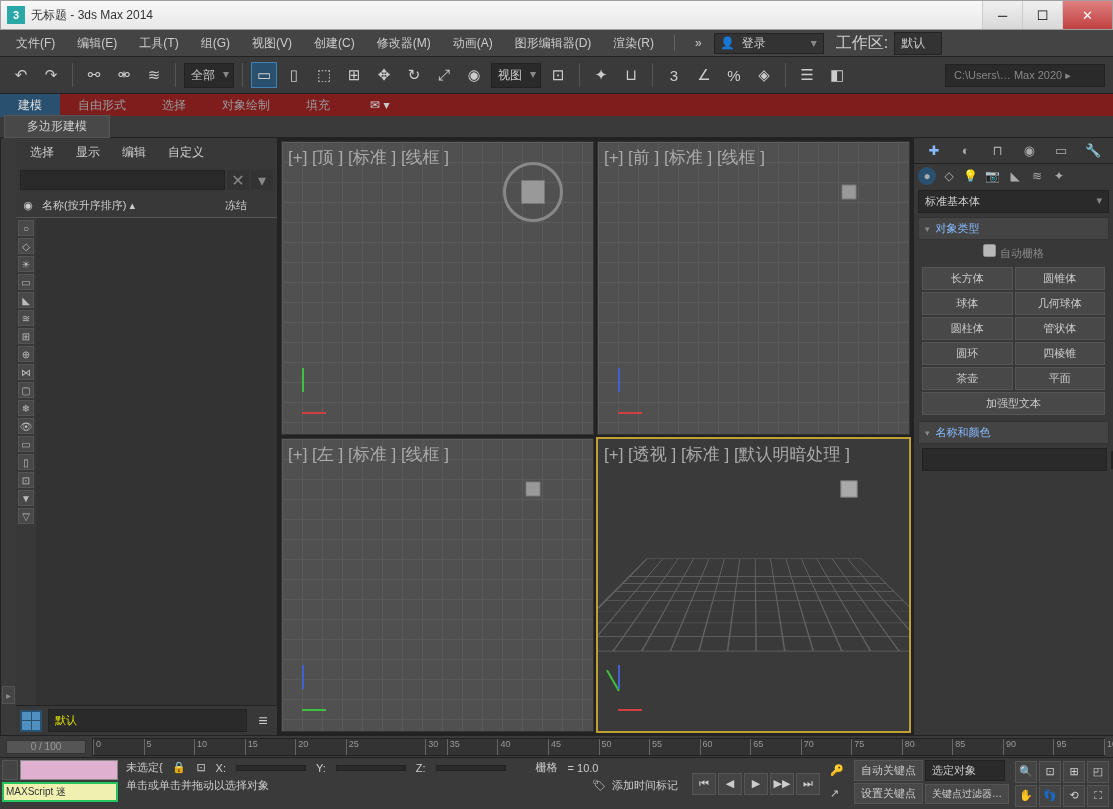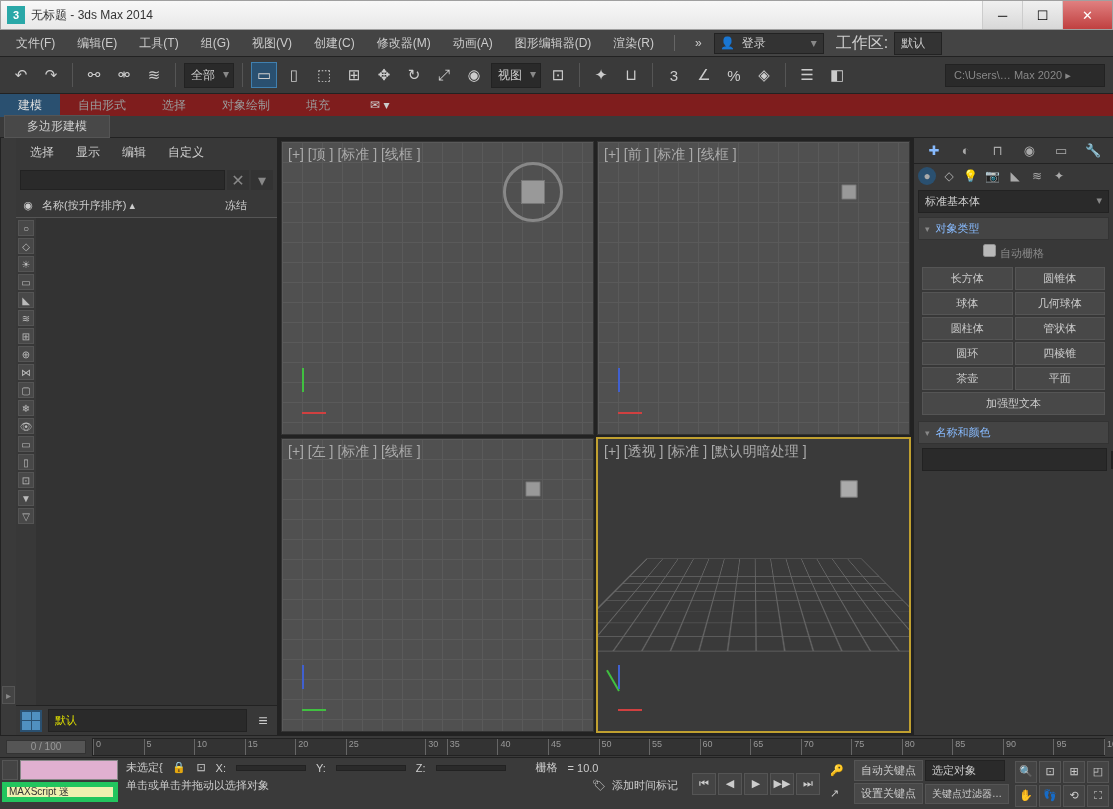--- a/index.html
+++ b/index.html
@@ -65,21 +65,21 @@
 .lp-bottom .defcombo{flex:1;background:#2a2a2a;border:1px solid #222;color:#dd0;font-size:11px;padding:3px 6px;}
 .lp-bottom .layersic{width:20px;color:#ccc;display:flex;align-items:center;justify-content:center;}
 .sidebar-strip{width:16px;background:#3a3a3a;border-left:1px solid #222;display:flex;flex-direction:column;justify-content:flex-end;padding-bottom:30px;}
 .sidebar-strip .arrowbtn{height:18px;background:#444;border:1px solid #555;color:#888;font-size:10px;display:flex;align-items:center;justify-content:center;margin:1px;}
 
 
 .viewports{flex:1;display:grid;grid-template-columns:1fr 1fr;grid-template-rows:1fr 1fr;gap:3px;background:#222;padding:3px;}
 .vport{background:#505050;position:relative;border:1px solid #333;overflow:hidden;}
 .vport.active{border:1px solid #c0a030;outline:1px solid #c0a030;}
 .vport.dark{background:#3a3a3a;}
-.vlabel{position:absolute;top:4px;left:6px;font-size:14px;color:#aaa;}
+.vlabel{position:absolute;top:4px;left:6px;font-size:17px;color:#aaa;}
 .vgrid{position:absolute;inset:0;background-image:linear-gradient(#5a5a5a 1px,transparent 1px),linear-gradient(90deg,#5a5a5a 1px,transparent 1px);background-size:20px 20px;}
 .vcube{position:absolute;top:20px;right:30px;width:60px;height:60px;}
 .vcube .ring{position:absolute;inset:0;border:3px solid #888;border-radius:50%;}
 .vcube .cube{position:absolute;top:18px;left:18px;width:24px;height:24px;background:#999;border:1px solid #777;}
 .vaxis{position:absolute;bottom:10px;left:10px;width:40px;height:40px;}
 .vaxis .ax{position:absolute;bottom:10px;left:10px;}
 .vaxis .ax-x{width:24px;height:2px;background:#d04040;}
 .vaxis .ax-y{width:2px;height:24px;background:#40c040;transform:translateY(-22px);}
 .vaxis .ax-z{width:2px;height:24px;background:#4060d0;transform:translateY(-22px);}
 .persp-grid{position:absolute;bottom:40px;left:50%;transform:translateX(-50%) perspective(300px) rotateX(65deg);width:280px;height:200px;background-image:linear-gradient(#666 1px,transparent 1px),linear-gradient(90deg,#666 1px,transparent 1px);background-size:20px 20px;border:1px solid #666;}
@@ -109,21 +109,21 @@
 .timeline{height:22px;background:#3a3a3a;border-top:1px solid #222;display:flex;align-items:center;font-size:10px;color:#999;position:relative;}
 .tl-slider{width:80px;height:14px;background:#555;border:1px solid #333;margin:0 6px;display:flex;align-items:center;justify-content:center;}
 .tl-ruler{flex:1;height:18px;background:#333;position:relative;border:1px solid #222;margin-right:8px;}
 .tl-tick{position:absolute;top:0;height:100%;border-left:1px solid #666;font-size:9px;padding-left:2px;color:#999;}
 
 
 .statusbar{height:52px;background:#3a3a3a;border-top:1px solid #222;display:flex;}
 .sb-left{width:120px;display:flex;flex-direction:column;gap:2px;padding:2px;}
 .sb-left .sbrow{display:flex;gap:2px;}
 .sb-left .pinkbox{flex:1;height:20px;background:#e0b0d0;border:1px solid #888;}
-.sb-left .maxscript{flex:1;height:20px;background:#f0f0b0;border:5px solid #22c55e;font-size:10px;color:#333;padding:2px;display:flex;align-items:center;}
+.sb-left .maxscript{flex:1;height:20px;background:#f0f0b0;border:2px solid #22c55e;font-size:10px;color:#333;padding:2px;display:flex;align-items:center;}
 .sb-mid{flex:1;display:flex;flex-direction:column;font-size:11px;color:#ccc;padding:2px 6px;gap:3px;}
 .sb-mid .row1{display:flex;align-items:center;gap:10px;}
 .sb-mid .coordlabel{color:#ccc;}
 .sb-mid .coordval{background:#2a2a2a;border:1px solid #222;width:70px;padding:2px 4px;color:#888;}
 .sb-mid .gridlabel{margin-left:20px;}
 .sb-mid .row2{display:flex;align-items:center;gap:6px;}
 .sb-playback{display:flex;align-items:center;gap:2px;padding:0 8px;}
 .sb-playback .pbtn{width:24px;height:22px;background:#444;border:1px solid #555;display:flex;align-items:center;justify-content:center;color:#ccc;font-size:11px;}
 .sb-keyarea{display:flex;flex-direction:column;gap:2px;padding:2px;font-size:11px;color:#ccc;}
 .sb-keyarea .krow{display:flex;gap:2px;align-items:center;}

